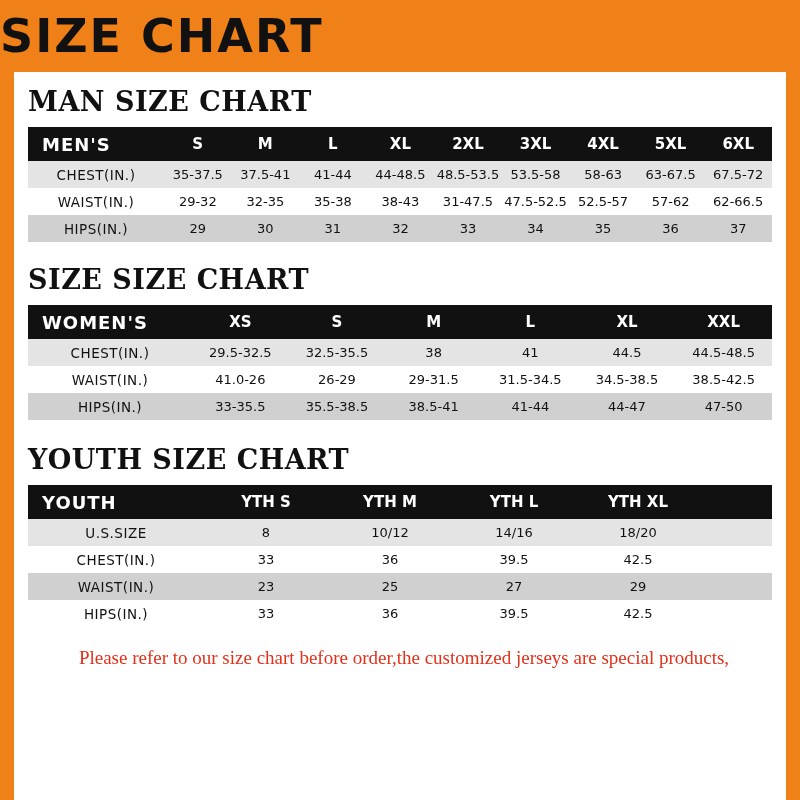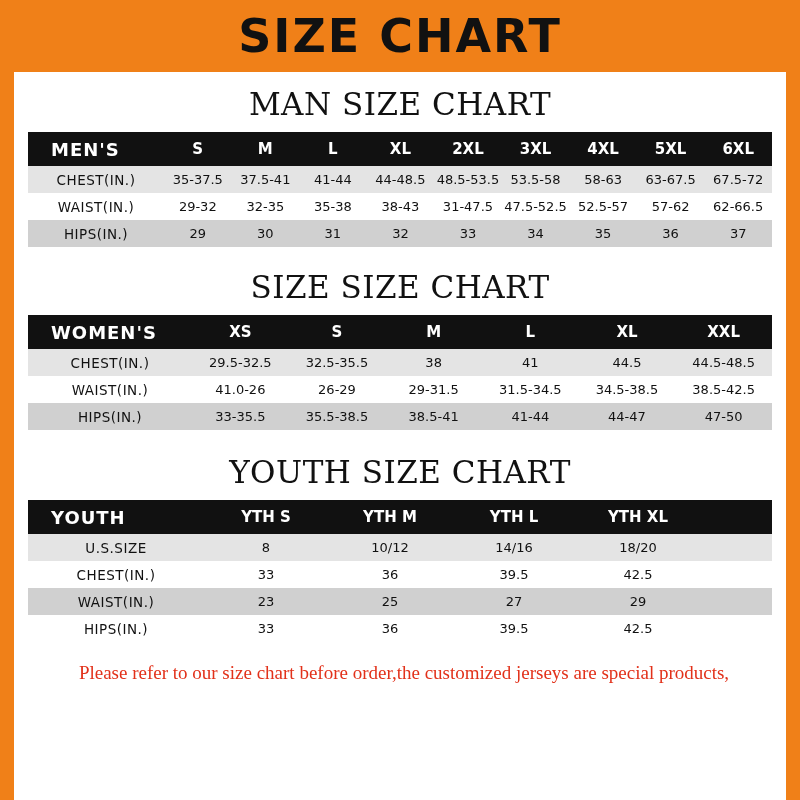--- a/index.html
+++ b/index.html
@@ -21,39 +21,38 @@
     box-sizing: border-box;
     border-left: 14px solid #f08018;
     border-right: 14px solid #f08018;
   }
   .header-bar {
     position: relative;
     height: 72px;
     background: #f08018;
     display: flex;
     align-items: center;
-    justify-content: center;
+    justify-content: flex-start;
     margin: 0 -14px;
   }
   .header-title {
     font-family: "DejaVu Sans", sans-serif;
     font-weight: bold;
     font-size: 46px;
     letter-spacing: 2px;
     color: #111111;
     line-height: 1;
   }
   .content {
     padding: 0 14px;
   }
   .section-title {
-    text-align: center;
     font-family: "DejaVu Serif", serif;
-    font-weight: normal;
-    font-size: 31px;
+    font-weight: bold;
+    font-size: 27px;
     color: #111111;
     letter-spacing: 0.5px;
   }
   .sec-man .section-title { margin: 14px 0 10px; }
   .sec-women .section-title { margin: 22px 0 10px; }
   .sec-youth .section-title { margin: 24px 0 10px; }
 
   table.size-table {
     width: 744px;
     margin: 0 auto;
@@ -70,21 +69,21 @@
   table.size-table thead th {
     background: #111111;
     color: #ffffff;
     font-size: 15px;
     font-weight: bold;
     height: 34px;
     padding: 0 2px;
   }
   table.size-table thead th.row-label-head {
     text-align: left;
-    padding-left: 23px;
+    padding-left: 14px;
     font-size: 18px;
     letter-spacing: 1px;
   }
   table.size-table tbody td {
     font-size: 13px;
     height: 27px;
     padding: 0 2px;
   }
   table.size-table tbody td.row-label {
     font-size: 13.5px;

